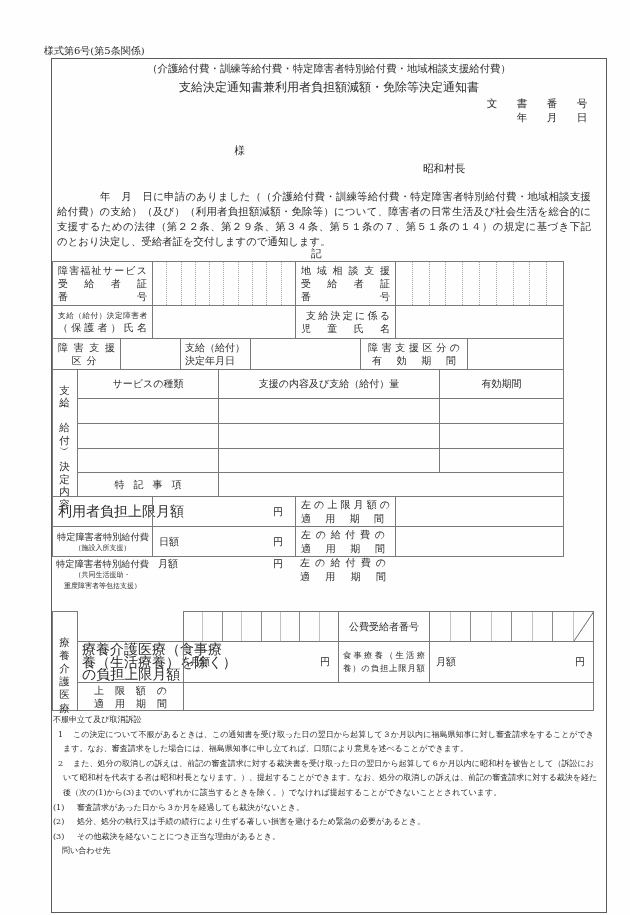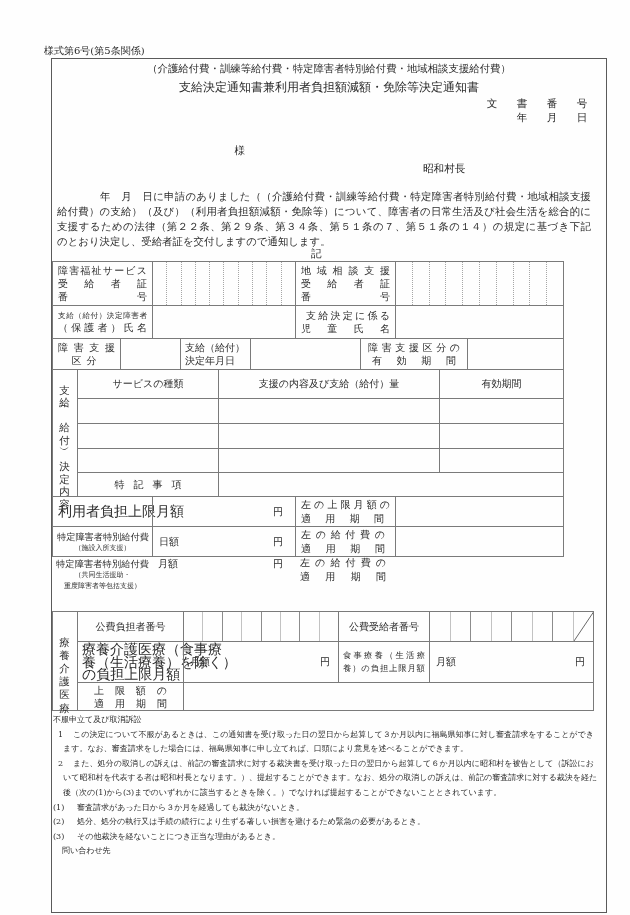--- a/index.html
+++ b/index.html
@@ -210,21 +210,20 @@
   <div class="a" style="left:273px;top:557px;font-size:10px;line-height:13px">円</div>
   <div class="a" style="left:300px;top:556px;width:86px;font-size:10px;line-height:14px">
     <div class="ln">左の給付費の</div>
     <div class="ln">適用期間</div>
   </div>
   <div class="a" style="left:400px;top:557px;font-size:10px"></div>
 
   <div class="c" style="left:52px;top:611px;width:26px;height:100px;align-items:center">
     <div class="vt" style="height:66px">療養介護医療</div>
   </div>
-  <div class="c hdr" style="left:77px;top:611px;width:107px;height:31px">公費負担者番号</div>
   <div class="c digits ds" style="left:183px;top:611px;width:156px;height:31px">
     <div class="d"></div>
       <div class="d"></div>
       <div class="d"></div>
       <div class="d"></div>
       <div class="d"></div>
       <div class="d"></div>
       <div class="d"></div>
       <div class="d"></div>
   </div>

